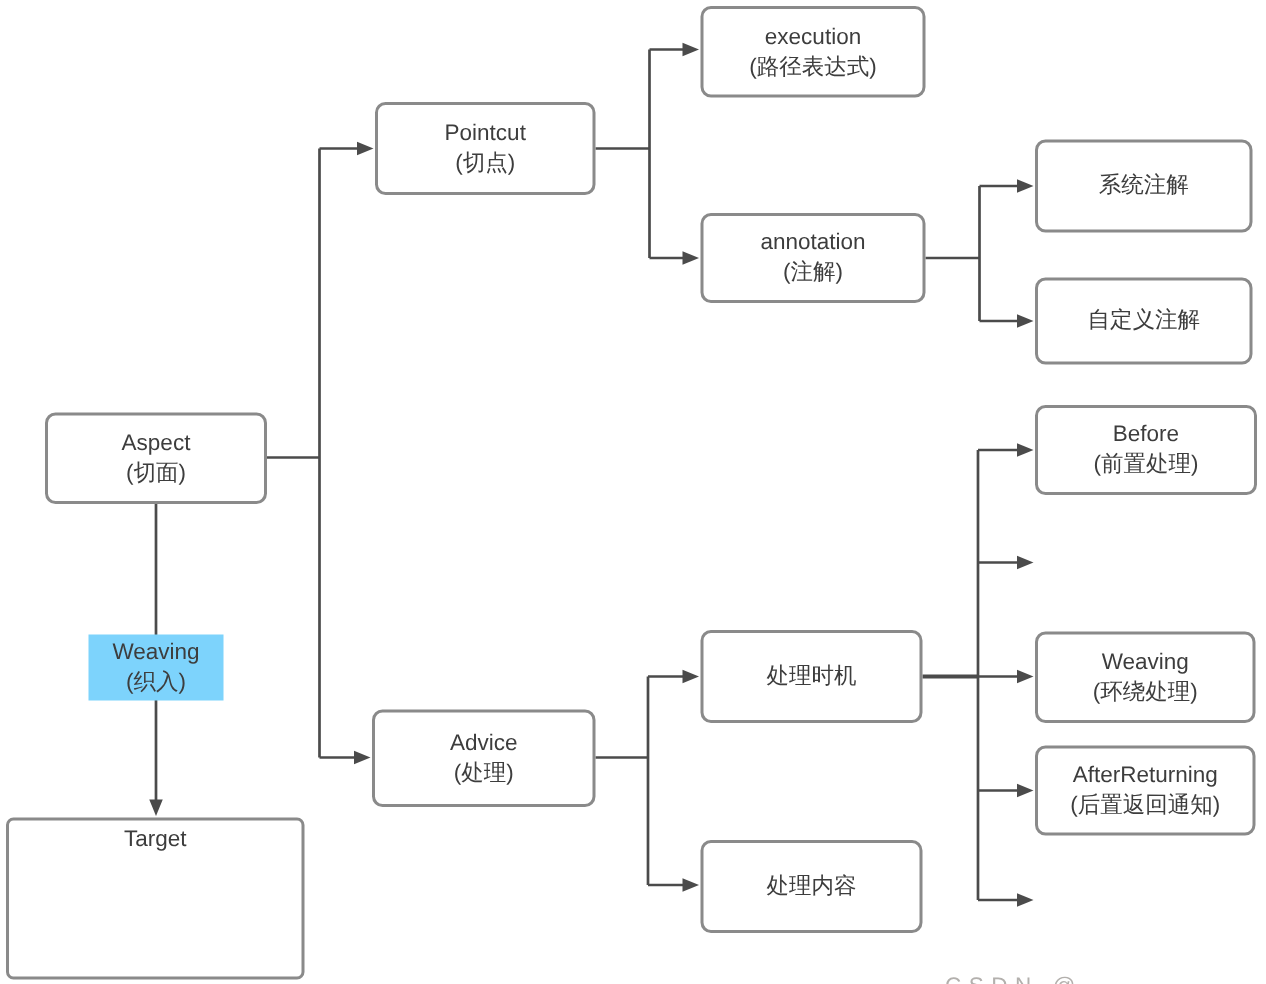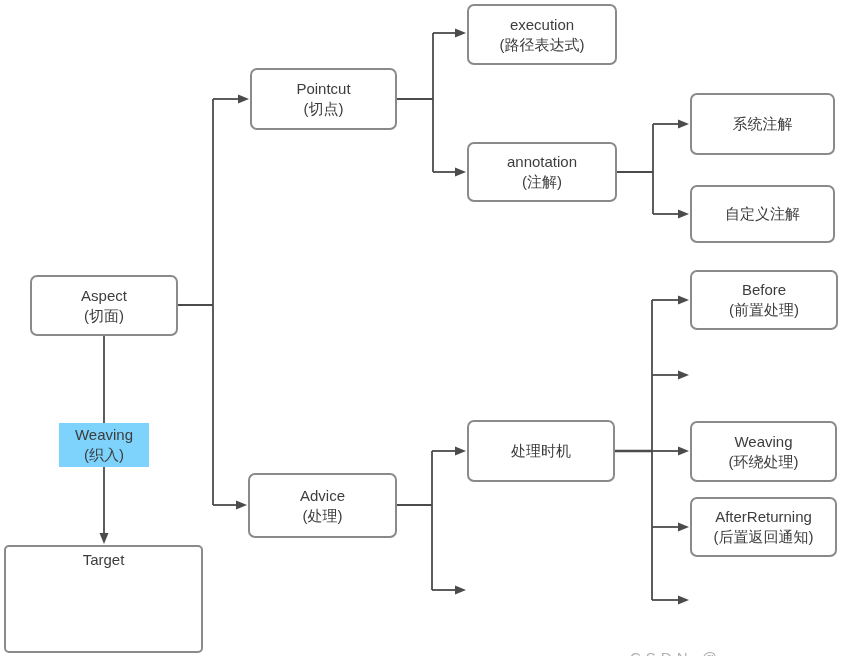--- a/index.html
+++ b/index.html
@@ -132,20 +132,24 @@
   <div class="node" style="left:467px;top:420px;width:148px;height:62px">
     <span class="t">处理时机</span>
 
   </div>
 
   <div class="node" style="left:248px;top:473px;width:149px;height:65px">
     <span class="t">Advice</span>
     <span class="s">(处理)</span>
   </div>
 
+  <div class="node" style="left:467px;top:560px;width:148px;height:62px">
+    <span class="t">处理内容</span>
+
+  </div>
 
   <div class="node" style="left:690px;top:270px;width:148px;height:60px">
     <span class="t">Before</span>
     <span class="s">(前置处理)</span>
   </div>
 
 
   <div class="node" style="left:690px;top:421px;width:147px;height:61px">
     <span class="t">Weaving</span>
     <span class="s">(环绕处理)</span>

